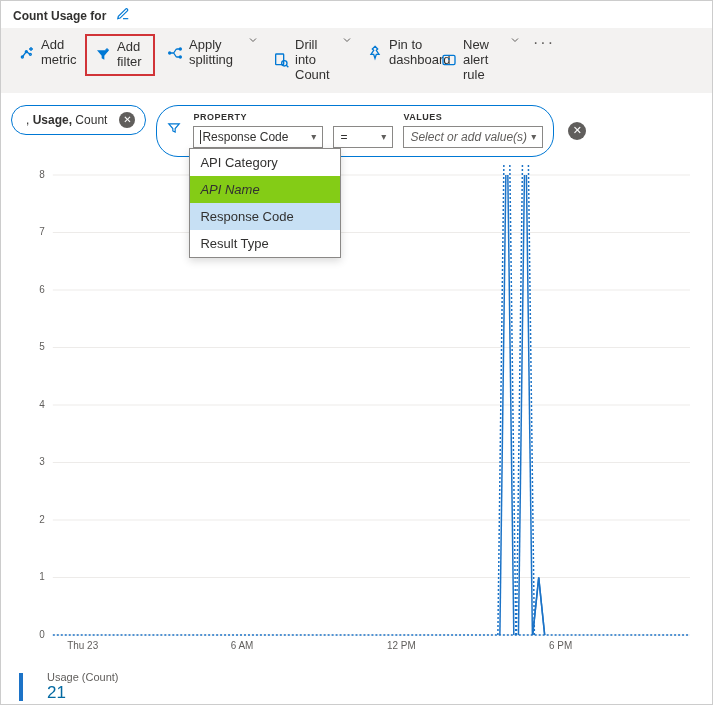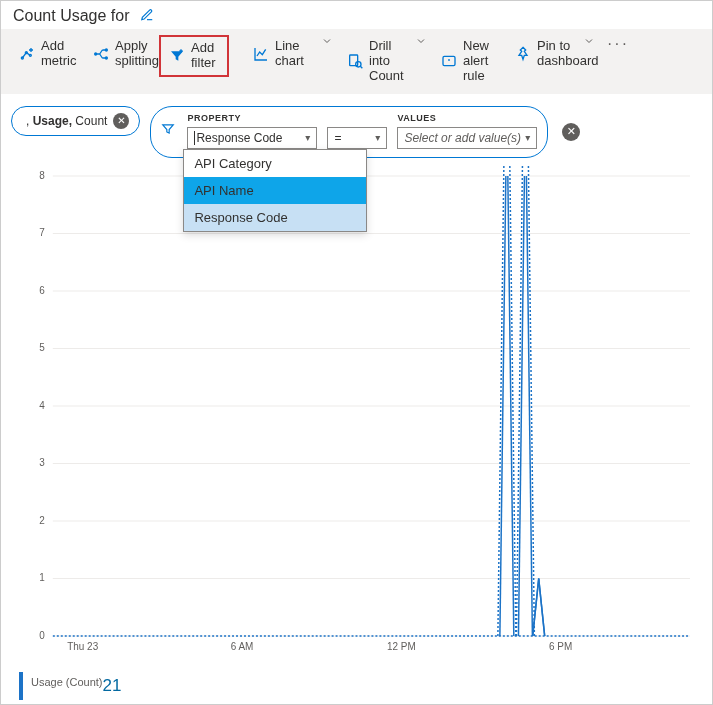--- a/index.html
+++ b/index.html
@@ -13,22 +13,22 @@
     overflow: hidden;
     border: 1px solid #ccc;
   }
   .header {
     display: flex;
     align-items: center;
     padding: 6px 12px 4px 12px;
     gap: 10px;
   }
   .header-title {
-    font-size: 16px;
-    font-weight: 400;
+    font-size: 12px;
+    font-weight: 700;
   }
   .edit-icon { color: #0078d4; cursor: pointer; }
 
   .toolbar {
     display: flex;
     align-items: flex-start;
     background: #f3f2f1;
     padding: 6px 10px;
     gap: 4px;
   }
@@ -54,21 +54,21 @@
   .filter-row {
     display:flex;
     align-items:flex-start;
     padding: 12px 10px 4px 10px;
     gap:10px;
     position: relative;
   }
   .pill {
     display:flex;
     align-items:center;
-    gap:6px;
+    gap:12px;
     border:1px solid #0078d4;
     border-radius:18px;
     padding:6px 10px 6px 14px;
     font-size:12px;
     color:#323130;
     background:#fff;
     text-align:center;
   }
   .pill .close-btn {
     width:16px;height:16px;border-radius:50%;
@@ -106,32 +106,32 @@
     background:#605e5c;color:#fff;
     display:flex;align-items:center;justify-content:center;
     font-size:11px;cursor:pointer;
     align-self:center;
     margin-left:4px;
   }
 
   .dropdown {
     position:absolute;
     top:42px; left:32px;
-    width:184px;
+    width:152px;
     background:#fff;
     border:1px solid #8a8886;
     box-shadow:0 3px 8px rgba(0,0,0,0.15);
     z-index:10;
   }
   .dropdown .opt {
     padding:6px 10px;
     font-size:13px;
     cursor:pointer;
   }
-  .dropdown .opt.hover { background:#0ea5e9;}
+  .dropdown .opt.hover { background:#84cc16;font-style:italic;}
   .dropdown .opt.sel { background:#c7e0f4;}
 
   
   .chart-wrap {
     position:relative;
     margin:4px 12px 0 12px;
     height:500px;
   }
   svg.chart { width:100%; height:100%; }
   .axis-text { font-size:10px; fill:#605e5c; }
@@ -139,21 +139,21 @@
   .series-line { stroke:#1c73c7; stroke-width:1.5; fill:none;}
   .series-dash { stroke:#1c73c7; stroke-width:1.5; stroke-dasharray:2 2; fill:none;}
 
   .legend {
     display:flex;
     align-items:center;
     gap:8px;
     padding:6px 18px;
   }
   .legend-swatch { width:4px;height:28px;background:#1c73c7;}
-  .legend-col { display:flex;flex-direction:row;}
+  .legend-col { display:flex;flex-direction:column;margin-left:16px;}
   .legend-name { font-size:11px;color:#605e5c;}
   .legend-val { font-size:17px;font-weight:400;color:#0369a1;}
 </style>
 </head>
 <body>
 
 <div class="header">
   <span class="header-title">Count Usage for</span>
   <span class="edit-icon">
     <svg width="14" height="14" viewBox="0 0 24 24" fill="none" stroke="currentColor" stroke-width="2">
@@ -170,53 +170,44 @@
           <circle cx="5" cy="18" r="1.5"></circle>
           <circle cx="11" cy="10" r="1.5"></circle>
           <circle cx="17" cy="14" r="1.5"></circle>
           <path d="M5 18 11 10 17 14"></path>
           <path d="M18 3v6M15 6h6"></path>
         </svg>
     </span>
     <span class="lbl">Add metric</span>
   </div>
 
+  <div class="tb-btn line-two highlight-red">
+    <span class="icon">
+      <svg width="16" height="16" viewBox="0 0 24 24" fill="currentColor">
+          <path d="M3 5h18l-7 8v6l-4-2v-4L3 5z"></path>
+          <path d="M18 2v5M15.5 4.5h5" stroke="currentColor" stroke-width="2" fill="none"></path>
+        </svg>
+    </span>
+    <span class="lbl">Add filter</span>
+  </div>
+
   <div class="tb-btn line-two">
     <span class="icon">
       <svg width="16" height="16" viewBox="0 0 24 24" fill="none" stroke="currentColor" stroke-width="2">
           <path d="M4 12h6M14 6l6 0M14 18l6 0M10 12l4-6M10 12l4 6"></path>
           <circle cx="4" cy="12" r="1.5" fill="currentColor"></circle>
           <circle cx="20" cy="6" r="1.5" fill="currentColor"></circle>
           <circle cx="20" cy="18" r="1.5" fill="currentColor"></circle>
         </svg>
     </span>
     <span class="lbl">Apply splitting</span>
   </div>
 
-  <div class="tb-btn line-two highlight-red">
-    <span class="icon">
-      <svg width="16" height="16" viewBox="0 0 24 24" fill="currentColor">
-          <path d="M3 5h18l-7 8v6l-4-2v-4L3 5z"></path>
-          <path d="M18 2v5M15.5 4.5h5" stroke="currentColor" stroke-width="2" fill="none"></path>
-        </svg>
-    </span>
-    <span class="lbl">Add filter</span>
-  </div>
-
   <div style="width:8px"></div>
 
-  <div class="tb-btn line-two">
-    <span class="icon">
-      <svg width="16" height="16" viewBox="0 0 24 24" fill="none" stroke="currentColor" stroke-width="2">
-          <path d="M3 3v18h18"></path>
-          <path d="M6 15l4-6 4 4 5-8"></path>
-        </svg>
-    </span>
-    <span class="lbl">Line chart</span>
-  </div>
   <span class="chev">
     <svg width="12" height="12" viewBox="0 0 24 24" fill="none" stroke="currentColor" stroke-width="2">
         <path d="M6 9l6 6 6-6"></path>
       </svg>
   </span>
 
   <div class="tb-btn line-two">
     <span class="icon">
       <svg width="16" height="16" viewBox="0 0 24 24" fill="none" stroke="currentColor" stroke-width="2">
           <rect x="4" y="3" width="12" height="16" rx="1"></rect>
@@ -228,34 +219,34 @@
   </div>
   <span class="chev">
     <svg width="12" height="12" viewBox="0 0 24 24" fill="none" stroke="currentColor" stroke-width="2">
         <path d="M6 9l6 6 6-6"></path>
       </svg>
   </span>
 
   <div class="tb-btn line-two">
     <span class="icon">
       <svg width="16" height="16" viewBox="0 0 24 24" fill="none" stroke="currentColor" stroke-width="2">
+          <path d="M12 2l4 4-2 2 4 6-4 0-2 6-2-6-4 0 4-6-2-2 4-4z"></path>
+        </svg>
+    </span>
+    <span class="lbl">Pin to dashboard</span>
+  </div>
+
+  <div class="tb-btn line-two">
+    <span class="icon">
+      <svg width="16" height="16" viewBox="0 0 24 24" fill="none" stroke="currentColor" stroke-width="2">
           <rect x="3" y="5" width="18" height="14" rx="2"></rect>
           <path d="M12 9v3M12 15h0"></path>
         </svg>
     </span>
     <span class="lbl">New alert rule</span>
-  </div>
-
-  <div class="tb-btn line-two">
-    <span class="icon">
-      <svg width="16" height="16" viewBox="0 0 24 24" fill="none" stroke="currentColor" stroke-width="2">
-          <path d="M12 2l4 4-2 2 4 6-4 0-2 6-2-6-4 0 4-6-2-2 4-4z"></path>
-        </svg>
-    </span>
-    <span class="lbl">Pin to dashboard</span>
   </div>
   <span class="chev">
     <svg width="12" height="12" viewBox="0 0 24 24" fill="none" stroke="currentColor" stroke-width="2">
         <path d="M6 9l6 6 6-6"></path>
       </svg>
   </span>
 
   <span class="more">···</span>
 </div>
 
@@ -290,20 +281,21 @@
       <div class="pg-select wider">
         <em>Select or add value(s)</em>
         <span class="dd">▾</span>
       </div>
     </div>
 
     <div class="dropdown" id="prop-dd">
         <div class="opt">API Category</div>
         <div class="opt hover">API Name</div>
         <div class="opt sel">Response Code</div>
+        <div class="opt">Result Type</div>
       </div>
   </div>
   <span class="out-close">✕</span>
 </div>
 
 <div class="chart-wrap">
   <svg class="chart" viewBox="0 0 690 500" preserveAspectRatio="none" id="chart-svg">
       <line x1="40" x2="680" y1="470" y2="470" class="grid-line"></line>
       <text x="32" y="473" text-anchor="end" class="axis-text">0</text>
       <line x1="40" x2="680" y1="412.5" y2="412.5" class="grid-line"></line>

